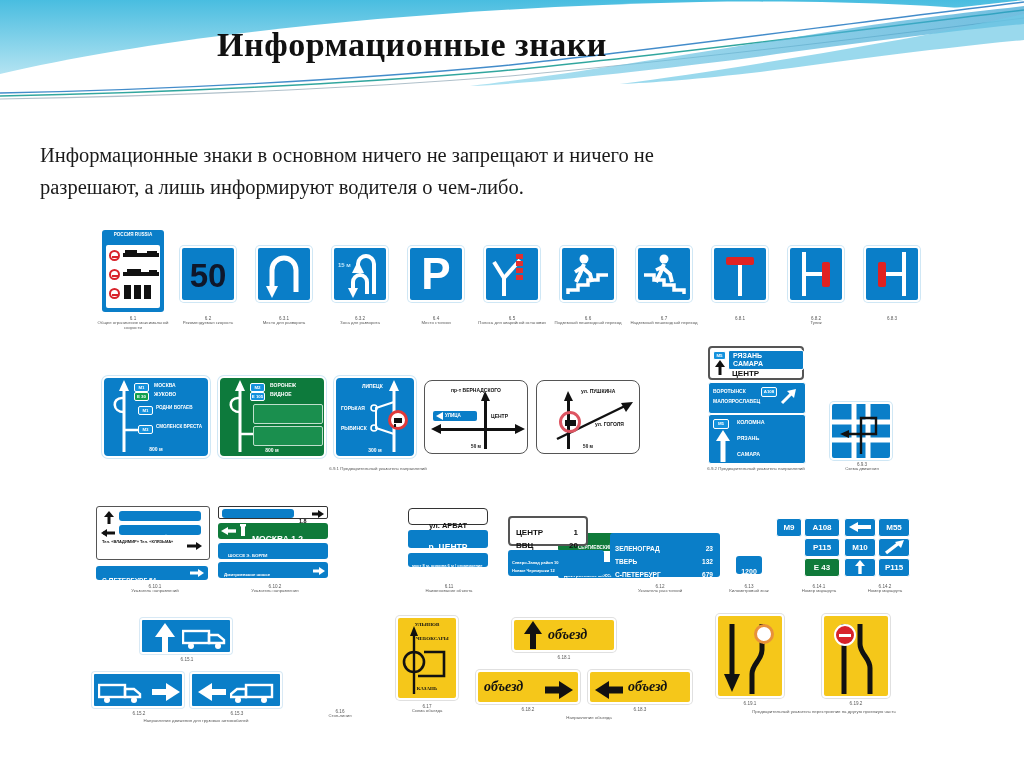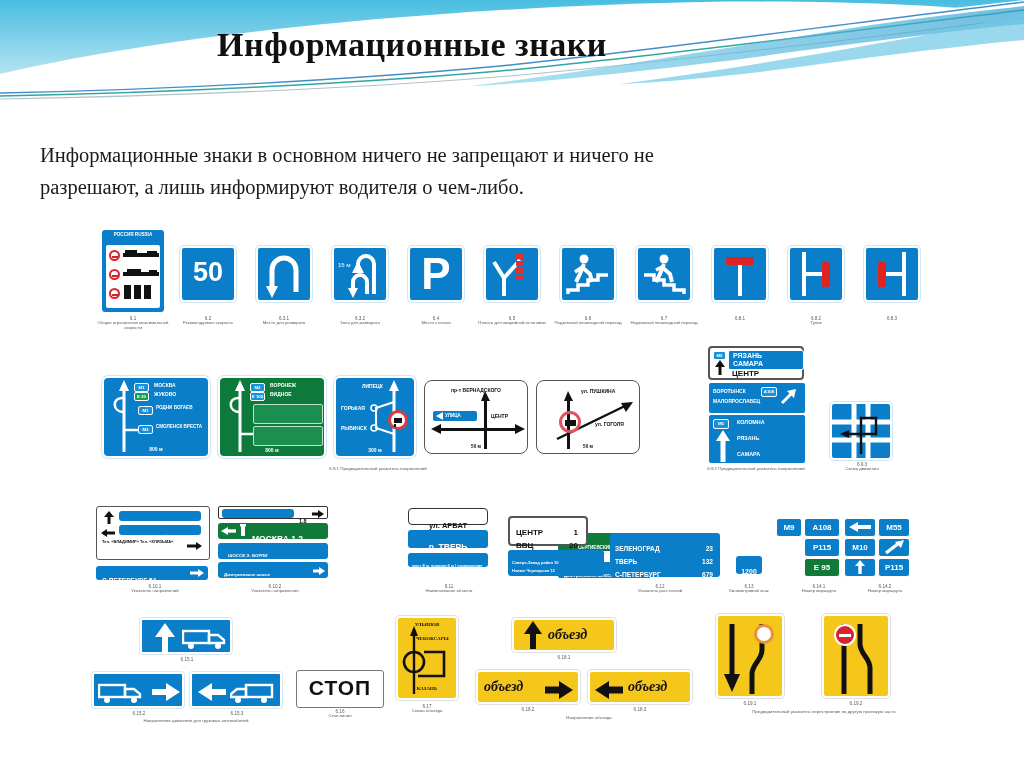--- a/index.html
+++ b/index.html
@@ -40,21 +40,21 @@
 
   .wht{color:#fff;font-family:"Liberation Sans",sans-serif;font-weight:bold;}
   .s61-hdr{position:absolute;left:5px;top:2px;right:5px;height:12px;
            color:#fff;font-size:4.6px;text-align:center;font-family:"Liberation Sans",sans-serif;font-weight:bold;line-height:5.6px;}
   .redcirc{position:absolute;width:11px;height:11px;border-radius:50%;border:2px solid #d8232a;background:#fff;box-sizing:border-box;}
   .redcirc:after{content:"";position:absolute;left:1px;top:3.5px;width:7px;height:2px;background:#d8232a;}
 
   .veh{position:absolute;background:#111;}
 
   .sq-std{width:56px;height:56px;}
-  .num50{position:absolute;left:0;right:0;top:9px;text-align:center;font-size:27px;color:#ffffff;
+  .num50{position:absolute;left:0;right:0;top:9px;text-align:center;font-size:33px;color:#0f172a;
           font-family:"Liberation Sans",sans-serif;font-weight:bold;}
 
   
   .panel{position:absolute;border-radius:6px;box-sizing:border-box;border:2px solid #fff;
          box-shadow:0 0 0 1px #cfe7f5;overflow:hidden;}
   .panel.blue{background:#0a7ec8;}
   .panel.green{background:#0d7a3c;}
   .panel.white{background:#fff;border:1px solid #555;box-shadow:none;}
   .pl{position:absolute;color:#fff;font-family:"Liberation Sans",sans-serif;font-weight:bold;}
   .shield{position:absolute;background:#1492dd;border:1px solid #fff;border-radius:2px;
@@ -488,21 +488,21 @@
     </div>
     <svg width="16" height="16" viewBox="0 0 16 16" style="position:absolute;left:90px;top:0;">
         <polygon points="0,0 14,8 0,16" fill="#0a7ec8"></polygon>
       </svg>
   </div>
 
   <div class="plate white" style="left:320px;top:280px;width:80px;height:17px;border-radius:4px;">
     <div class="ptxt dk" style="left:0;right:0;top:4px;text-align:center;font-size:7.5px;">ул. АРБАТ</div>
   </div>
   <div class="plate blue" style="left:320px;top:302px;width:80px;height:18px;">
-    <div class="ptxt" style="left:0;right:0;top:4px;text-align:center;font-size:8.5px;">р. ТВЕРЬ</div>
+    <div class="ptxt" style="left:0;right:0;top:4px;text-align:center;font-size:8.5px;">р. ЦЕНТР</div>
   </div>
   <div class="plate blue" style="left:320px;top:325px;width:80px;height:14px;">
     <div class="ptxt" style="left:4px;top:2px;font-size:4px;width:72px;line-height:1.3;">мост 8 м, ширина 6 м / ограничение</div>
   </div>
 
   <div class="plate white" style="left:420px;top:288px;width:80px;height:30px;border:2px solid #555;border-radius:4px;">
     <div class="ptxt dk" style="left:6px;top:2px;font-size:8px;">ЦЕНТР</div>
     <div class="ptxt dk" style="right:8px;top:2px;font-size:8px;">1</div>
     <div class="ptxt dk" style="left:6px;top:15px;font-size:8px;">ВВЦ</div>
     <div class="ptxt dk" style="right:8px;top:15px;font-size:8px;">20</div>
@@ -522,21 +522,21 @@
     <div class="ptxt" style="right:7px;top:30px;font-size:6.6px;">679</div>
   </div>
 
   <div class="plate blue" style="left:648px;top:328px;width:26px;height:18px;">
     <div class="ptxt" style="left:0;right:0;top:4px;text-align:center;font-size:7px;">1200</div>
   </div>
 
   <div class="badge" style="left:688px;top:290px;width:24px;height:17px;line-height:17px;font-size:8px;">М9</div>
   <div class="badge" style="left:716px;top:290px;width:34px;height:17px;line-height:17px;font-size:8px;">А108</div>
   <div class="badge" style="left:716px;top:310px;width:34px;height:17px;line-height:17px;font-size:8px;">Р115</div>
-  <div class="badge grn" style="left:716px;top:330px;width:34px;height:17px;line-height:17px;font-size:8px;">Е 95</div>
+  <div class="badge grn" style="left:716px;top:330px;width:34px;height:17px;line-height:17px;font-size:8px;">Е 43</div>
 
   <div class="badge" style="left:756px;top:290px;width:30px;height:17px;">
     <svg width="26" height="15" viewBox="0 0 26 15" style="position:absolute;left:2px;top:1px;">
         <path d="M24 7 L10 7" stroke="#fff" stroke-width="4"></path>
         <polygon points="2,7 11,2 11,12" fill="#fff"></polygon>
       </svg>
   </div>
   <div class="badge" style="left:790px;top:290px;width:30px;height:17px;line-height:17px;font-size:8px;">М55</div>
   <div class="badge" style="left:756px;top:310px;width:30px;height:17px;line-height:17px;font-size:8px;">М10</div>
   <div class="badge" style="left:790px;top:310px;width:30px;height:17px;">
@@ -624,23 +624,20 @@
       <path d="M16 7 L7 7 L1 12 L1 15 L16 15 Z" fill="none" stroke="#fff" stroke-width="2.4"></path>
       <circle cx="34" cy="18" r="3" fill="#fff"></circle>
         <circle cx="8" cy="18" r="3" fill="#fff"></circle>
     </svg>
   </div>
   <div class="cap" style="left:122px;top:483px;width:54px;">
     <span class="capnum">6.15.3</span>
   </div>
   <div class="grp-cap" style="left:18px;top:490px;width:180px;">Направление движения для грузовых автомобилей</div>
 
-  <div class="stop" style="left:208px;top:442px;width:86px;height:36px;">
-    <div class="stoptxt">СТОП</div>
-  </div>
   <div class="cap" style="left:224px;top:481px;width:56px;">
     <span class="capnum">6.16</span>
     <span class="captxt">Стоп-линия</span>
   </div>
 
   <div class="yel" style="left:308px;top:388px;width:62px;height:84px;">
     <div class="ytxt" style="left:0;right:0;top:4px;text-align:center;font-size:5px;font-style:normal;">УЛЬЯНОВ</div>
     <div class="ytxt" style="left:18px;top:18px;font-size:5px;font-style:normal;">ЧЕБОКСАРЫ</div>
     <div class="ytxt" style="left:0;right:0;bottom:7px;text-align:center;font-size:5px;font-style:normal;">КАЗАНЬ</div>
     <svg width="58" height="80" viewBox="0 0 58 80" style="position:absolute;left:0;top:0;">

